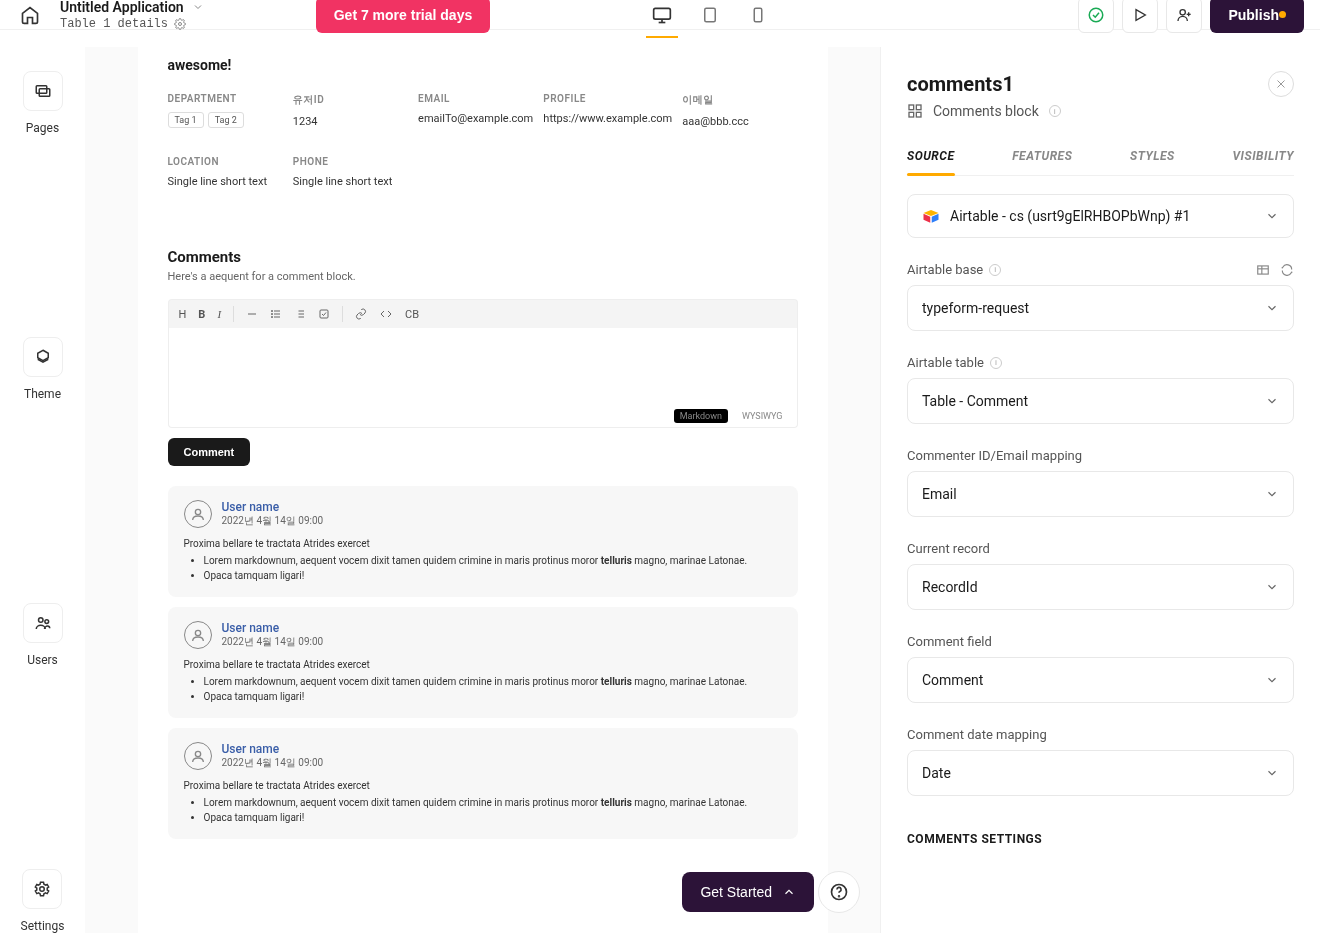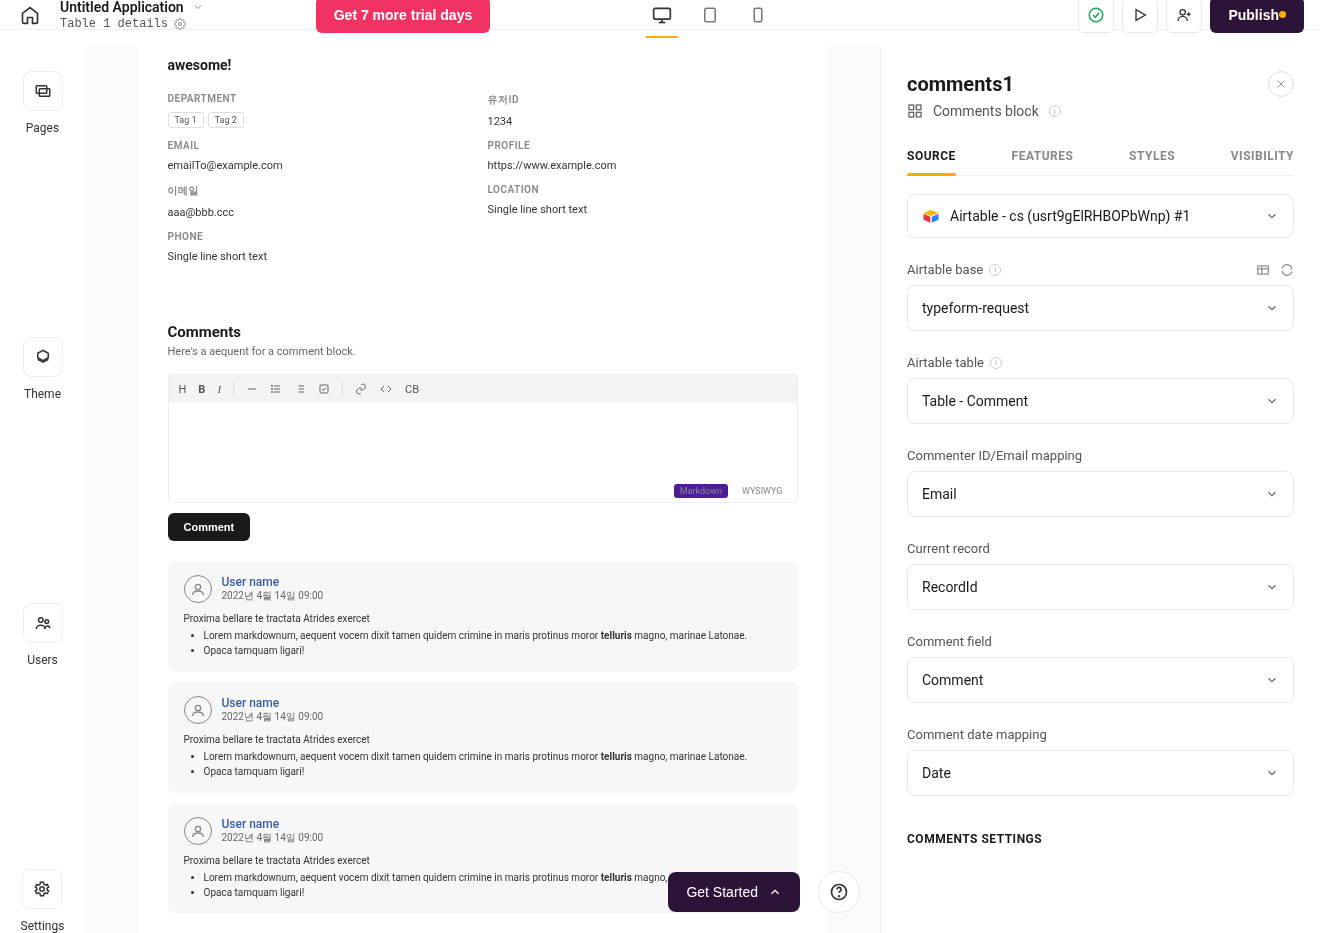--- a/index.html
+++ b/index.html
@@ -22,68 +22,68 @@
   
   
   .left-sidebar { position: absolute; top: 47px; left: 0; width: 85px; height: calc(100% - 47px); display: flex; flex-direction: column; align-items: center; padding-top: 24px; gap: 24px; justify-content: space-between; }
   .side-item { display: flex; flex-direction: column; align-items: center; gap: 10px; font-size: 12px; color: #333; }
   .side-icon-box { width: 40px; height: 40px; border: 1px solid #eee; border-radius: 8px; display: flex; align-items: center; justify-content: center; }
   
   
   .canvas-wrap { position: absolute; top: 47px; left: 85px; right: 440px; bottom: 0; background: #fafafa; overflow: hidden; padding: 0 28px; }
   .canvas { background: #fff; width: 690px; margin: 0 auto; min-height: 100%; padding: 0 0 40px 0; }
   .awesome { font-weight: 700; font-size: 14px; padding: 10px 30px 20px 30px; }
-  .field-grid { display: grid; grid-template-columns: 1fr 1fr; gap: 12px 10px; padding: 0 30px 20px 30px; }
+  .field-grid { display: grid; grid-template-columns: 1fr 1fr 1fr 1fr 1fr; gap: 28px 10px; padding: 0 30px 20px 30px; }
   .field-label { font-size: 10px; letter-spacing: 0.5px; color: #888; font-weight: 600; margin-bottom: 8px; }
   .field-value { font-size: 11px; color: #333; }
   .tag-row { display: flex; gap: 4px; }
   .tag { font-size: 9px; border: 1px solid #ddd; border-radius: 3px; padding: 2px 6px; color: #555; }
   
   .comments-title { font-size: 15px; font-weight: 700; padding: 40px 30px 4px 30px; }
   .comments-subtitle { font-size: 11px; color: #666; padding: 0 30px 10px 30px; }
   .editor { margin: 6px 30px 0 30px; }
   .editor-toolbar { background: #f4f4f4; border: 1px solid #eee; border-bottom: none; border-radius: 4px 4px 0 0; padding: 6px 10px; display: flex; align-items: center; gap: 12px; font-size: 11px; color: #555; }
   .tb-sep { width: 1px; height: 16px; background: #ddd; }
   .editor-body { border: 1px solid #eee; border-top: none; height: 100px; border-radius: 0 0 4px 4px; position: relative; }
   .editor-footer { position: absolute; bottom: 4px; right: 8px; display: flex; gap: 8px; font-size: 9px; }
   .ef-tab { padding: 2px 6px; border-radius: 3px; color: #888; }
-  .ef-tab.mk { background: #4c1d95; text-align: center; }
+  .ef-tab.mk { background: #000000; text-align: center; }
   .comment-submit { background: #1a1a1a; color: #fff; border: none; border-radius: 6px; padding: 8px 16px; font-size: 11px; font-weight: 600; margin: 10px 30px 20px 30px; }
   
   .comment-card { background: #f7f7f7; border-radius: 8px; margin: 0 30px 10px 30px; padding: 14px 16px; }
   .cc-head { display: flex; align-items: center; gap: 10px; margin-bottom: 8px; }
   .avatar { width: 28px; height: 28px; border: 1.5px solid #888; border-radius: 50%; display: flex; align-items: center; justify-content: center; }
   .cc-user { color: #3a5ea8; font-size: 12px; font-weight: 500; }
   .cc-time { color: #666; font-size: 10px; }
   .cc-body { font-size: 10px; color: #333; line-height: 1.5; }
   .cc-body ul { padding-left: 20px; margin-top: 2px; }
   
   
   .right-panel { position: absolute; top: 47px; right: 0; width: 440px; bottom: 0; background: #fff; border-left: 1px solid #f0f0f0; padding: 24px 26px; overflow: auto; }
   .rp-title-row { display: flex; align-items: center; justify-content: space-between; }
   .rp-title { font-size: 20px; font-weight: 700; }
   .close-circle { width: 26px; height: 26px; border: 1px solid #ddd; border-radius: 50%; display: flex; align-items: center; justify-content: center; color: #999; }
   .rp-subtitle-row { display: flex; align-items: center; gap: 10px; margin-top: 6px; color: #555; font-size: 14px; }
   .grid-icon { width: 16px; height: 16px; }
-  .rp-tabs { display: flex; justify-content: space-between; margin-top: 30px; border-bottom: 1px solid #f0f0f0; }
+  .rp-tabs { display: flex; justify-content: space-between; margin-top: 30px; border-bottom: 1px solid #f0f0f0; font-style: italic; }
   .rp-tab { font-size: 12px; font-weight: 700; letter-spacing: 0.5px; padding-bottom: 12px; color: #888; position: relative; }
   .rp-tab.active { color: #1a1a1a; }
   .rp-tab.active::after { content: ""; position: absolute; left: 0; right: 0; bottom: -1px; height: 3px; background: #ffaa00; border-radius: 2px; }
   
   .integration-select { margin-top: 18px; border: 1px solid #e8e8e8; border-radius: 8px; padding: 12px 14px; display: flex; align-items: center; gap: 10px; }
   .airtable-logo { width: 18px; height: 18px; }
   .int-label { font-size: 14px; flex: 1; }
   
   .rp-field-label-row { display: flex; align-items: center; justify-content: space-between; margin-top: 24px; }
   .rp-field-label { font-size: 13px; color: #555; display: flex; align-items: center; gap: 6px; }
   .info-dot { width: 12px; height: 12px; border: 1px solid #ccc; border-radius: 50%; font-size: 8px; display: inline-flex; align-items: center; justify-content: center; color: #aaa; }
   .rp-select { margin-top: 8px; border: 1px solid #e8e8e8; border-radius: 8px; padding: 14px 14px; display: flex; align-items: center; justify-content: space-between; font-size: 14px; }
   .settings-header { font-size: 12px; font-weight: 700; letter-spacing: 0.5px; margin-top: 36px; }
   
-  .bot-row { position: absolute; bottom: 20px; right: 460px; display: flex; align-items: center; gap: 18px; }
+  .bot-row { position: absolute; bottom: 20px; right: 460px; display: flex; align-items: center; gap: 4px; }
   .get-started2 { background: #2c1338; color: #fff; border: none; border-radius: 8px; padding: 12px 18px; font-size: 14px; font-weight: 500; display: flex; align-items: center; gap: 10px; }
   .help-circle { width: 42px; height: 42px; border: 1px solid #e8e8e8; border-radius: 50%; background: #fff; display: flex; align-items: center; justify-content: center; }
   
   svg { display: block; }
   .small-icons { display:flex; gap:10px; color:#888; }
 </style>
 </head>
 <body>
 
 <div class="topbar">

